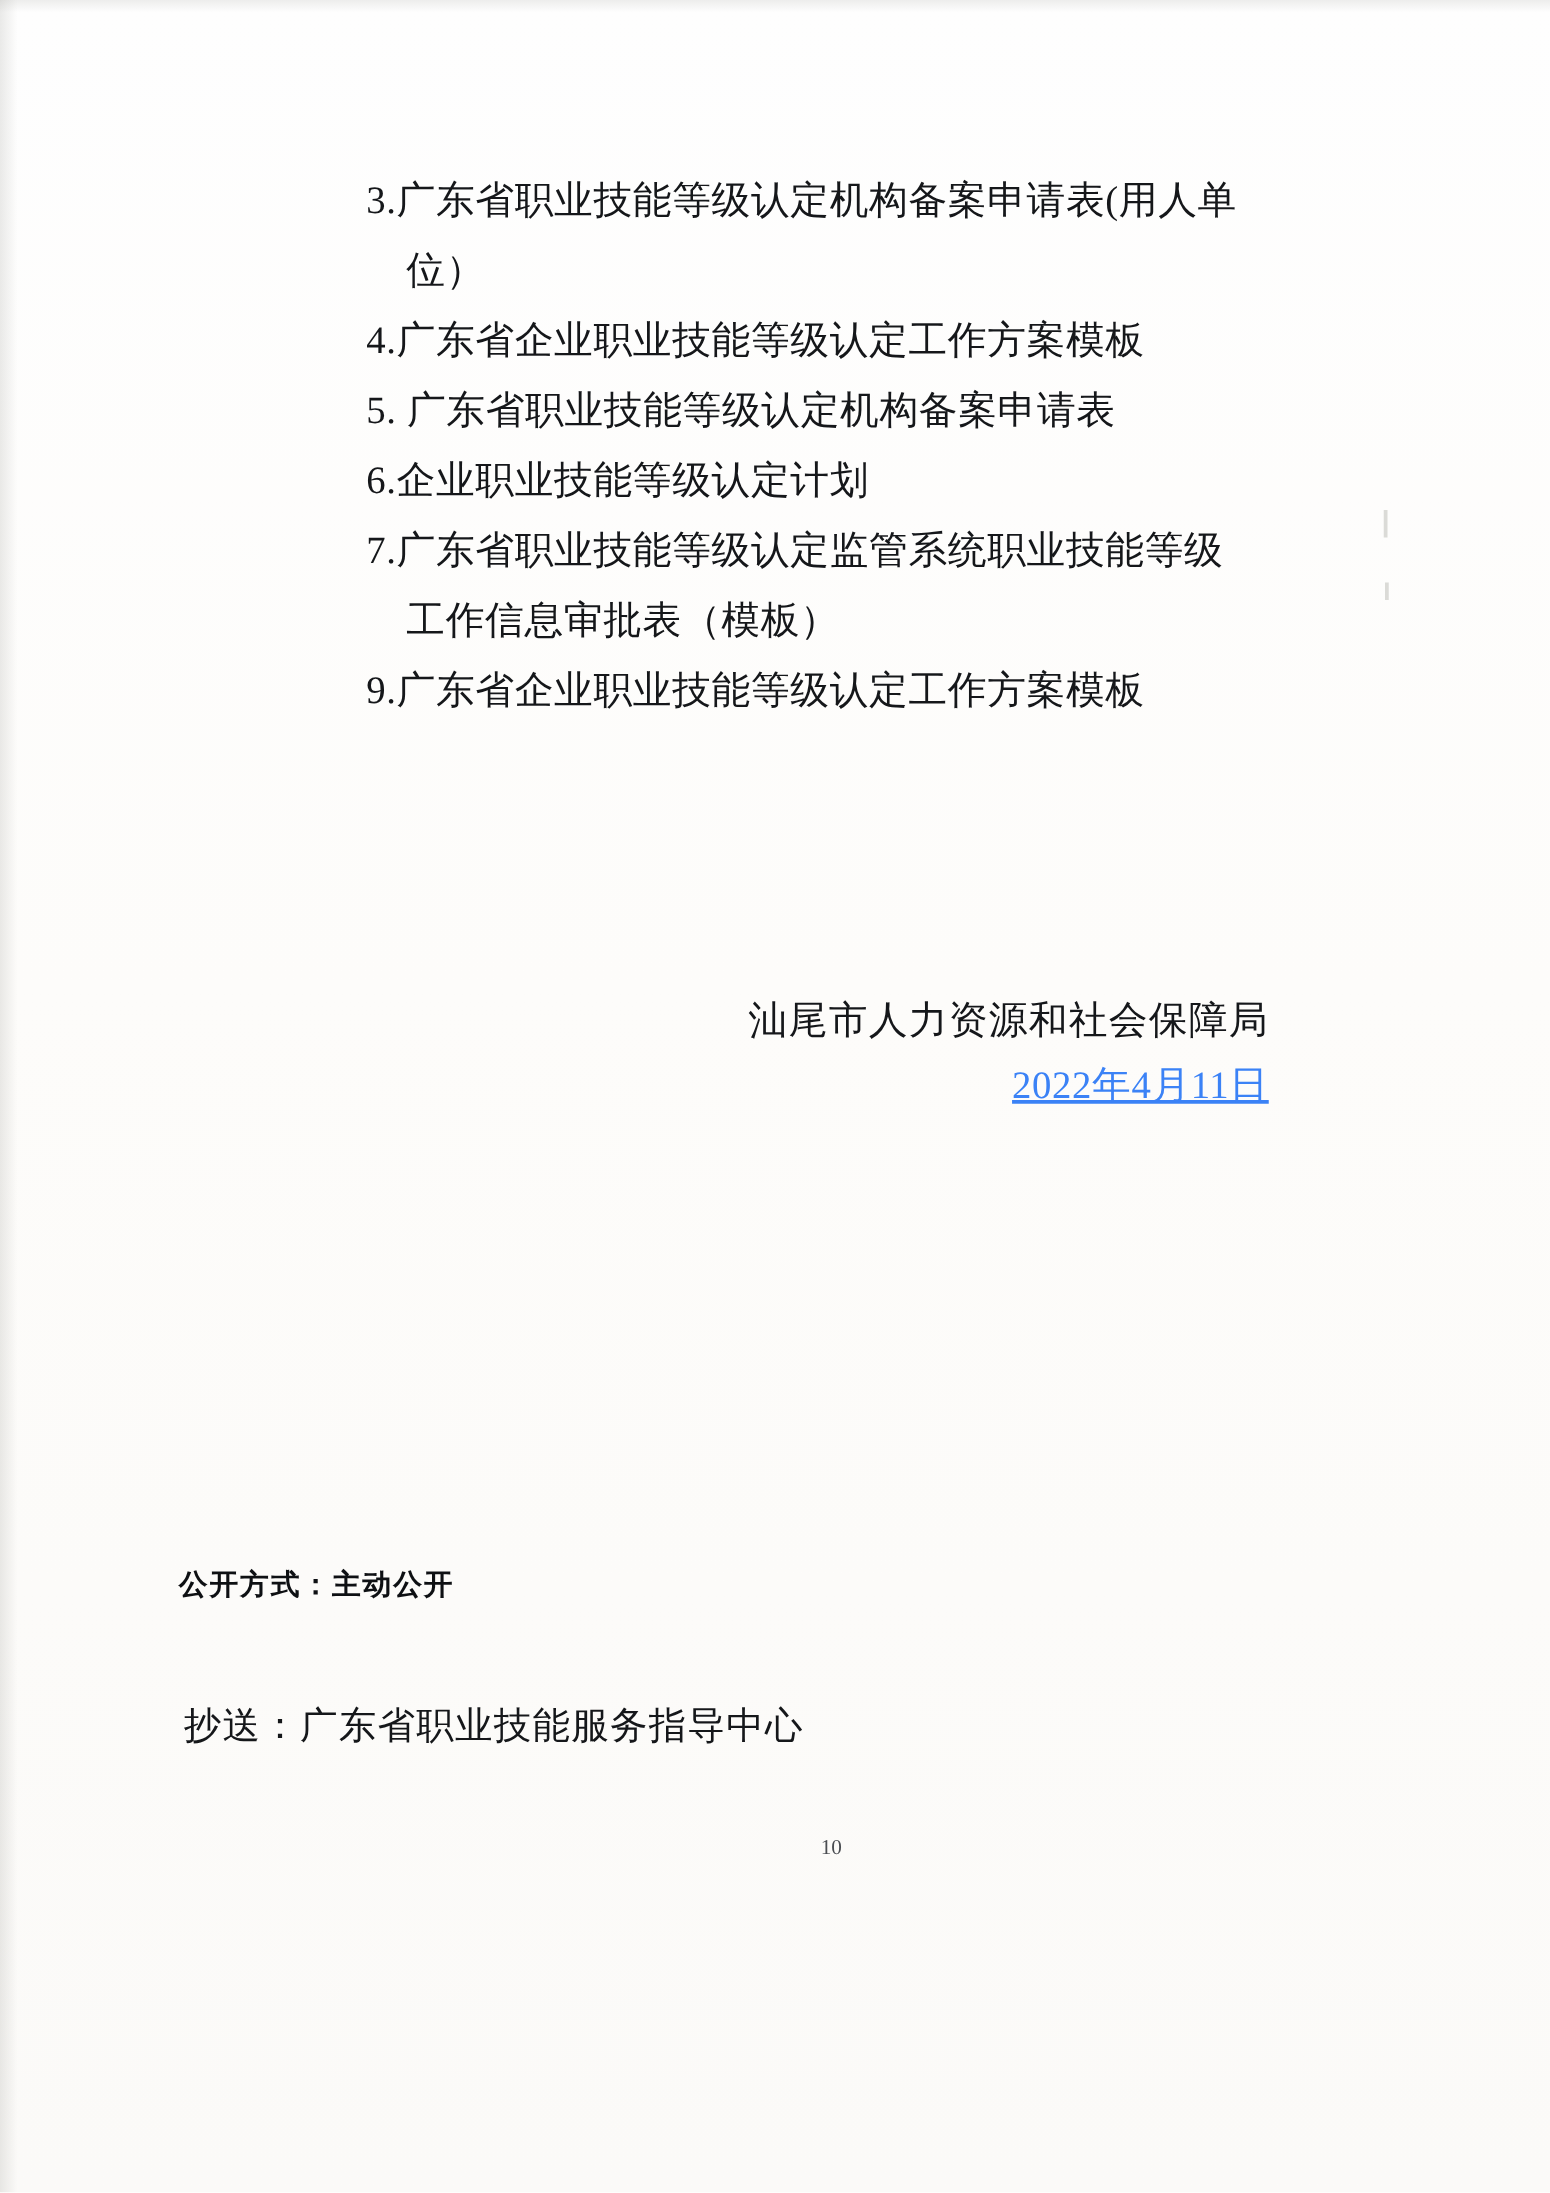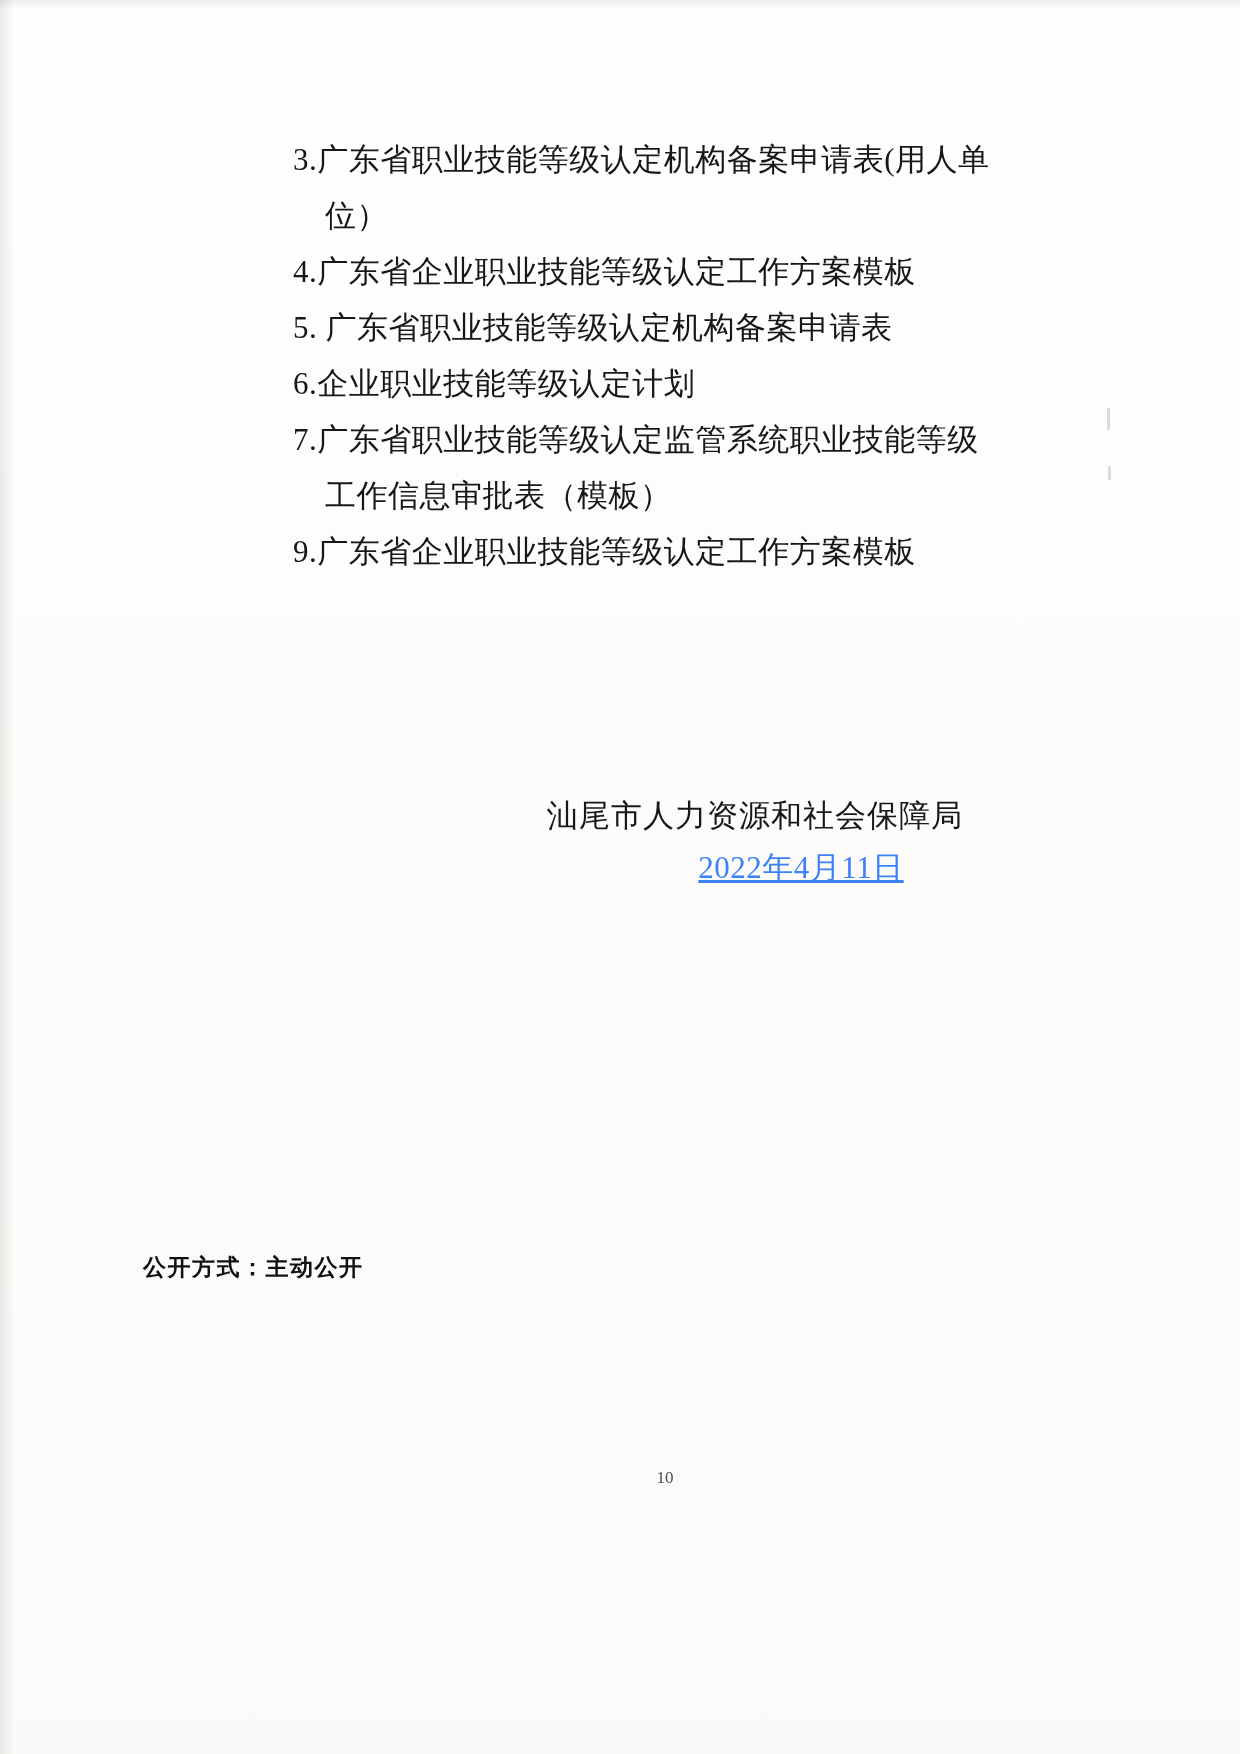--- a/index.html
+++ b/index.html
@@ -52,21 +52,21 @@
   .att-item .cont {
     display: block;
     padding-left: 32px;
     white-space: nowrap;
   }
   .signature {
     position: absolute;
     left: 470px;
     top: 790px;
     width: 520px;
-    text-align: center;
+    text-align: right;
   }
   .sig-org {
     font-size: 31px;
     line-height: 52px;
     letter-spacing: 1px;
     color: #15171a;
     white-space: nowrap;
   }
   .sig-date {
     font-size: 31px;
@@ -168,19 +168,20 @@
 
     </div>
 
     <div class="signature">
       <div class="sig-org">汕尾市人力资源和社会保障局</div>
       <div class="sig-date">2022年4月11日</div>
     </div>
 
     <div class="disclosure">公开方式：主动公开</div>
 
+    <div class="copy-to">抄送：广东省职业技能服务指导中心</div>
 
     <div class="page-number">10</div>
 
     <div class="artifact a1"></div>
     <div class="artifact a2"></div>
   </div>
 </div>
 
 </body></html>

